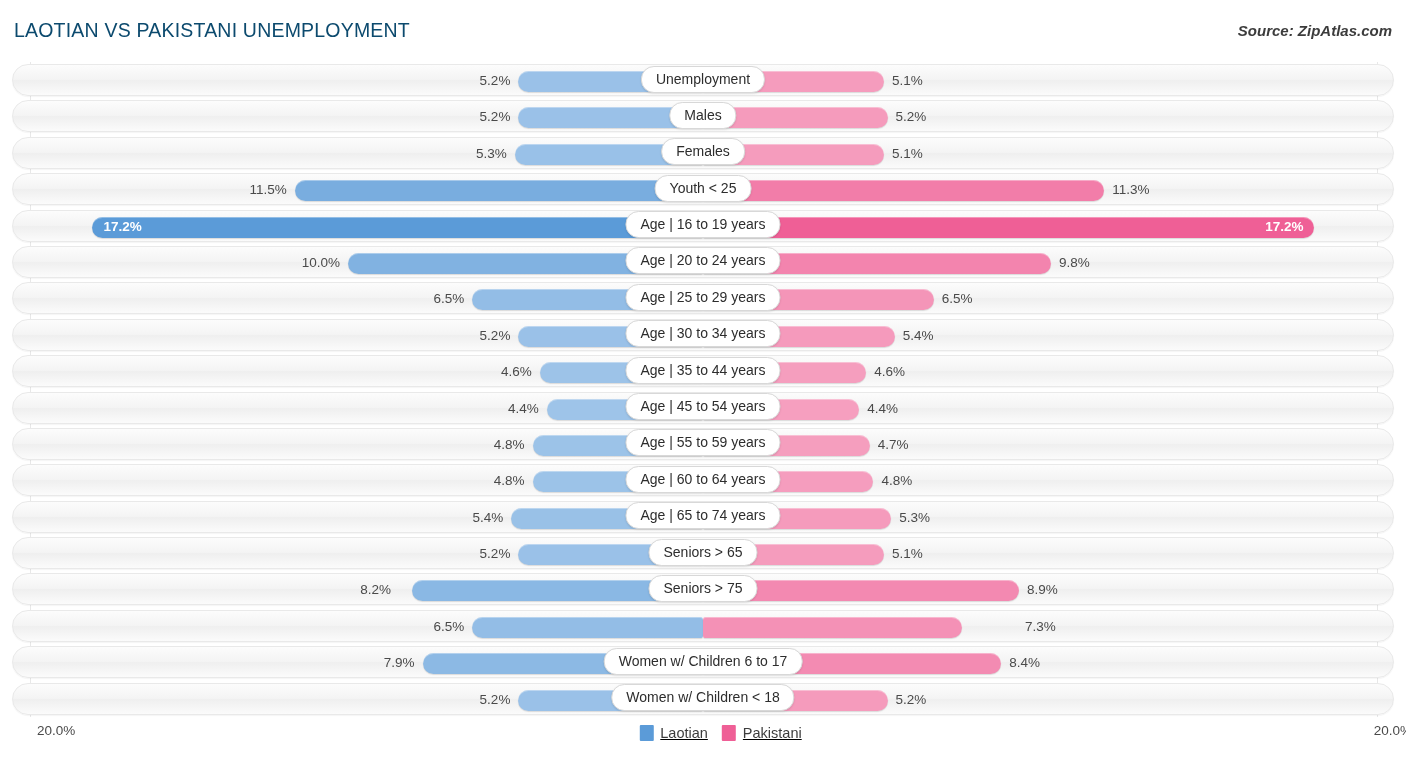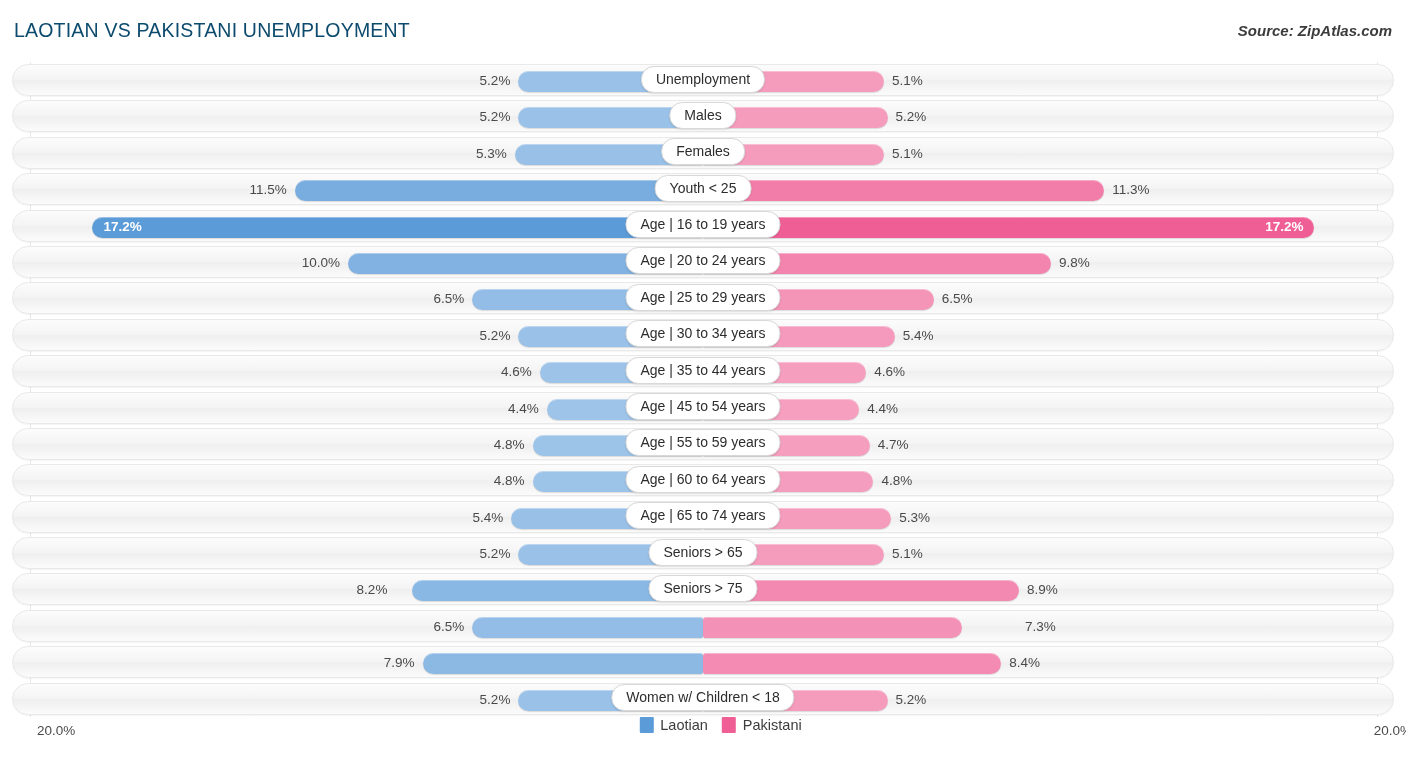--- a/index.html
+++ b/index.html
@@ -153,24 +153,25 @@
     position: absolute;
     right: 29px;
     top: 6px;
     font-size: 13.5px;
     color: #4a4a4a;
   }
   #legend {
     position: absolute;
     left: 50%;
     transform: translateX(-50%);
-    top: 0;
+    top: 8px;
     display: flex;
     align-items: center;
     gap: 14px;
+    text-decoration: underline;
   }
   .legend-item {
     display: flex;
     align-items: center;
     gap: 7px;
   }
   .legend-swatch {
     width: 14px;
     height: 16px;
     border-radius: 1px;
@@ -301,37 +302,38 @@
         <div class="bar bar-left" style="left: 518.4px; width: 184.6px; background: rgb(154, 193, 232);"></div>
         <div class="bar bar-right" style="left: 703px; width: 181.05px; background: rgb(245, 156, 189);"></div>
         <div class="val val-left" style="left: 410.4px; width: 100px;">5.2%</div>
         <div class="val val-right" style="left: 892.05px;">5.1%</div>
         <div class="pill">Seniors &gt; 65</div>
       </div>
       <div class="row">
         <div class="track"></div>
         <div class="bar bar-left" style="left: 411.9px; width: 291.1px; background: rgb(138, 184, 228);"></div>
         <div class="bar bar-right" style="left: 703px; width: 315.95px; background: rgb(243, 137, 177);"></div>
-        <div class="val val-left" style="left: 322px; width: 100px; text-align: center;">8.2%</div>
+        <div class="val val-left" style="left: 291px; width: 100px;">8.2%</div>
         <div class="val val-right" style="left: 1026.95px;">8.9%</div>
         <div class="pill">Seniors &gt; 75</div>
       </div>
       <div class="row">
         <div class="track"></div>
         <div class="bar bar-left" style="left: 472.25px; width: 230.75px; background: rgb(147, 189, 230);"></div>
         <div class="bar bar-right" style="left: 703px; width: 259.15px; background: rgb(244, 145, 182);"></div>
         <div class="val val-left" style="left: 364.25px; width: 100px;">6.5%</div>
         <div class="val val-right" style="left: 1025px;">7.3%</div>
       </div>
       <div class="row">
         <div class="track"></div>
         <div class="bar bar-left" style="left: 422.55px; width: 280.45px; background: rgb(140, 185, 228);"></div>
         <div class="bar bar-right" style="left: 703px; width: 298.2px; background: rgb(243, 139, 178);"></div>
         <div class="val val-left" style="left: 314.55px; width: 100px;">7.9%</div>
         <div class="val val-right" style="left: 1009.2px;">8.4%</div>
+        <div class="pill">Women w/ Children 6 to 17</div>
       </div>
       <div class="row">
         <div class="track"></div>
         <div class="bar bar-left" style="left: 518.4px; width: 184.6px; background: rgb(154, 193, 232);"></div>
         <div class="bar bar-right" style="left: 703px; width: 184.6px; background: rgb(245, 155, 188);"></div>
         <div class="val val-left" style="left: 410.4px; width: 100px;">5.2%</div>
         <div class="val val-right" style="left: 895.6px;">5.2%</div>
         <div class="pill">Women w/ Children &lt; 18</div>
       </div>
     </div>

